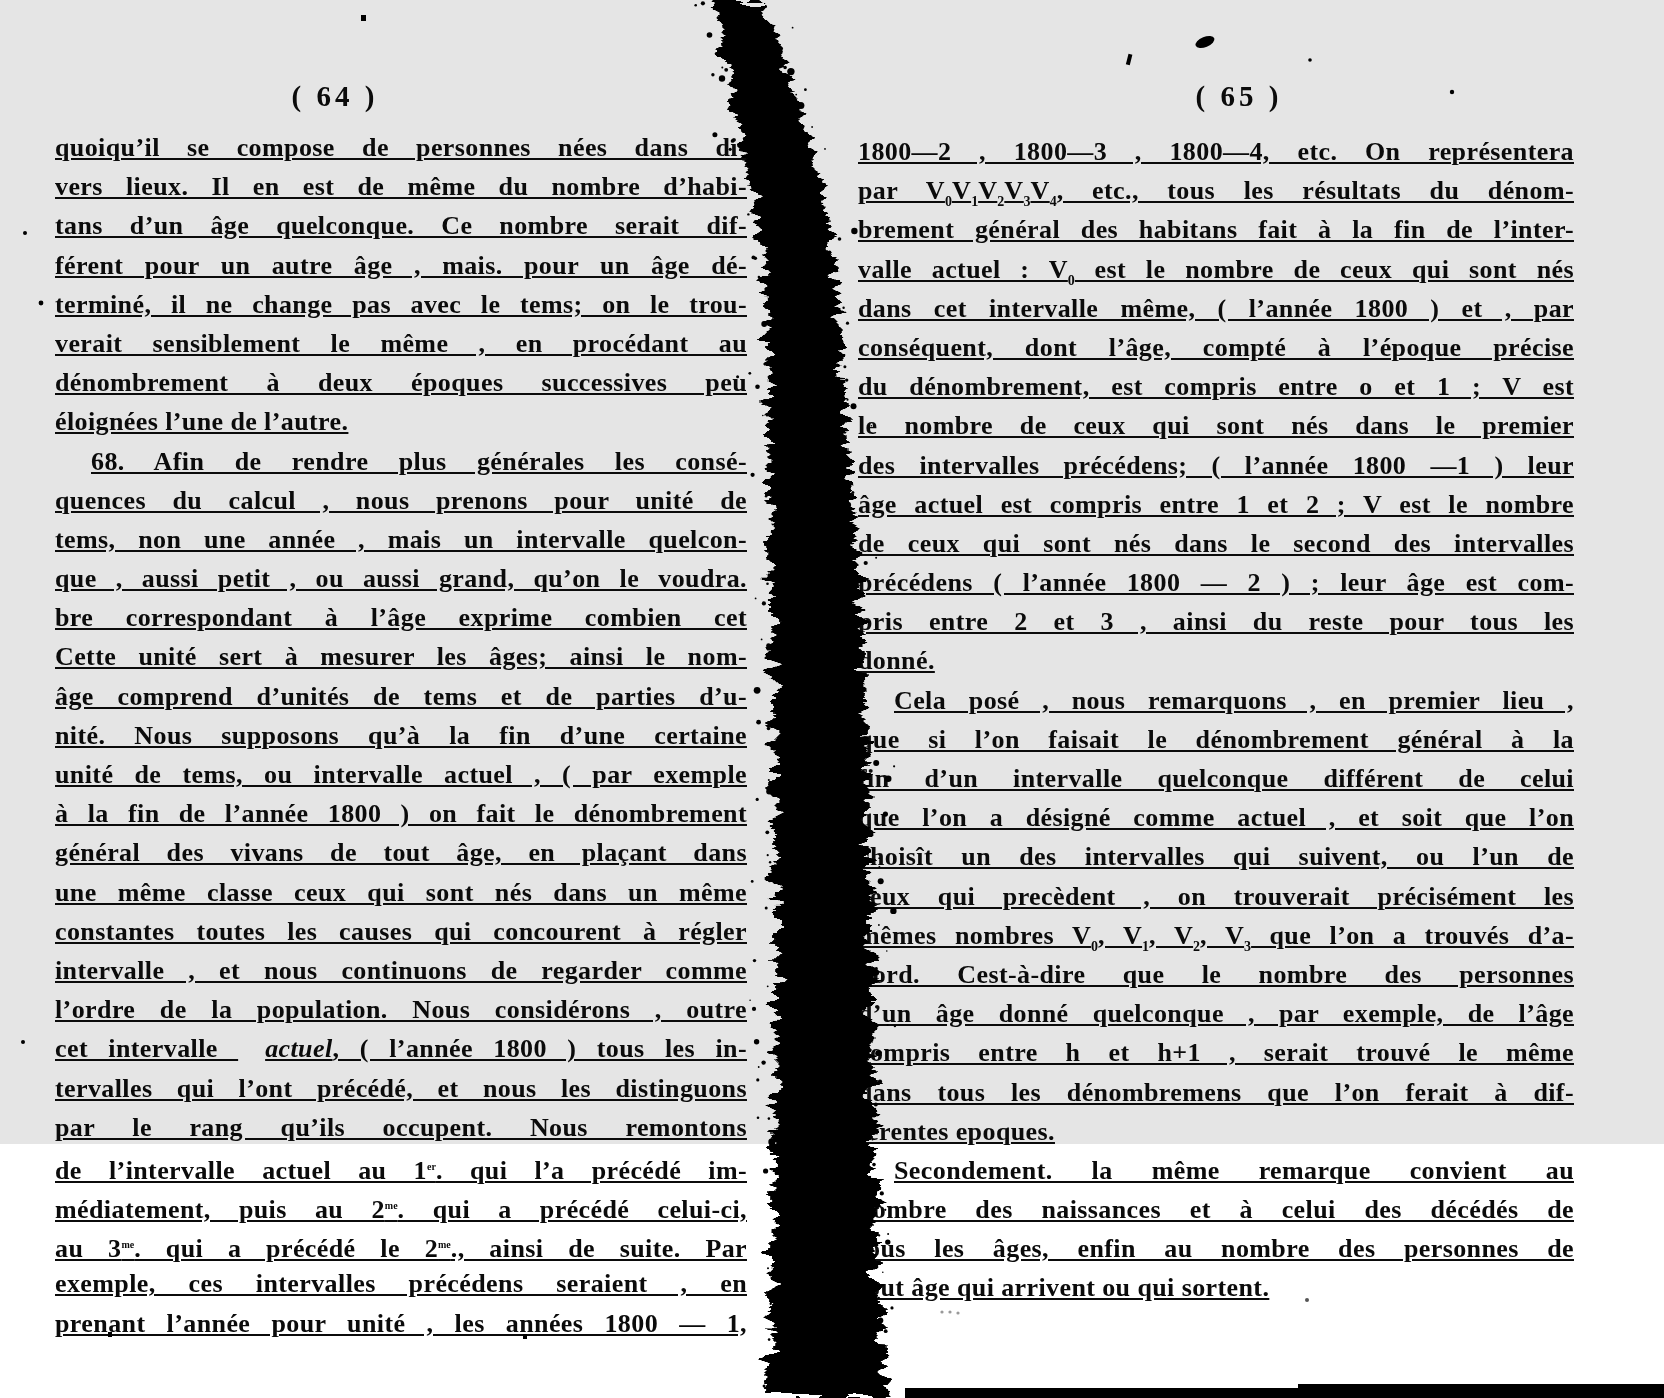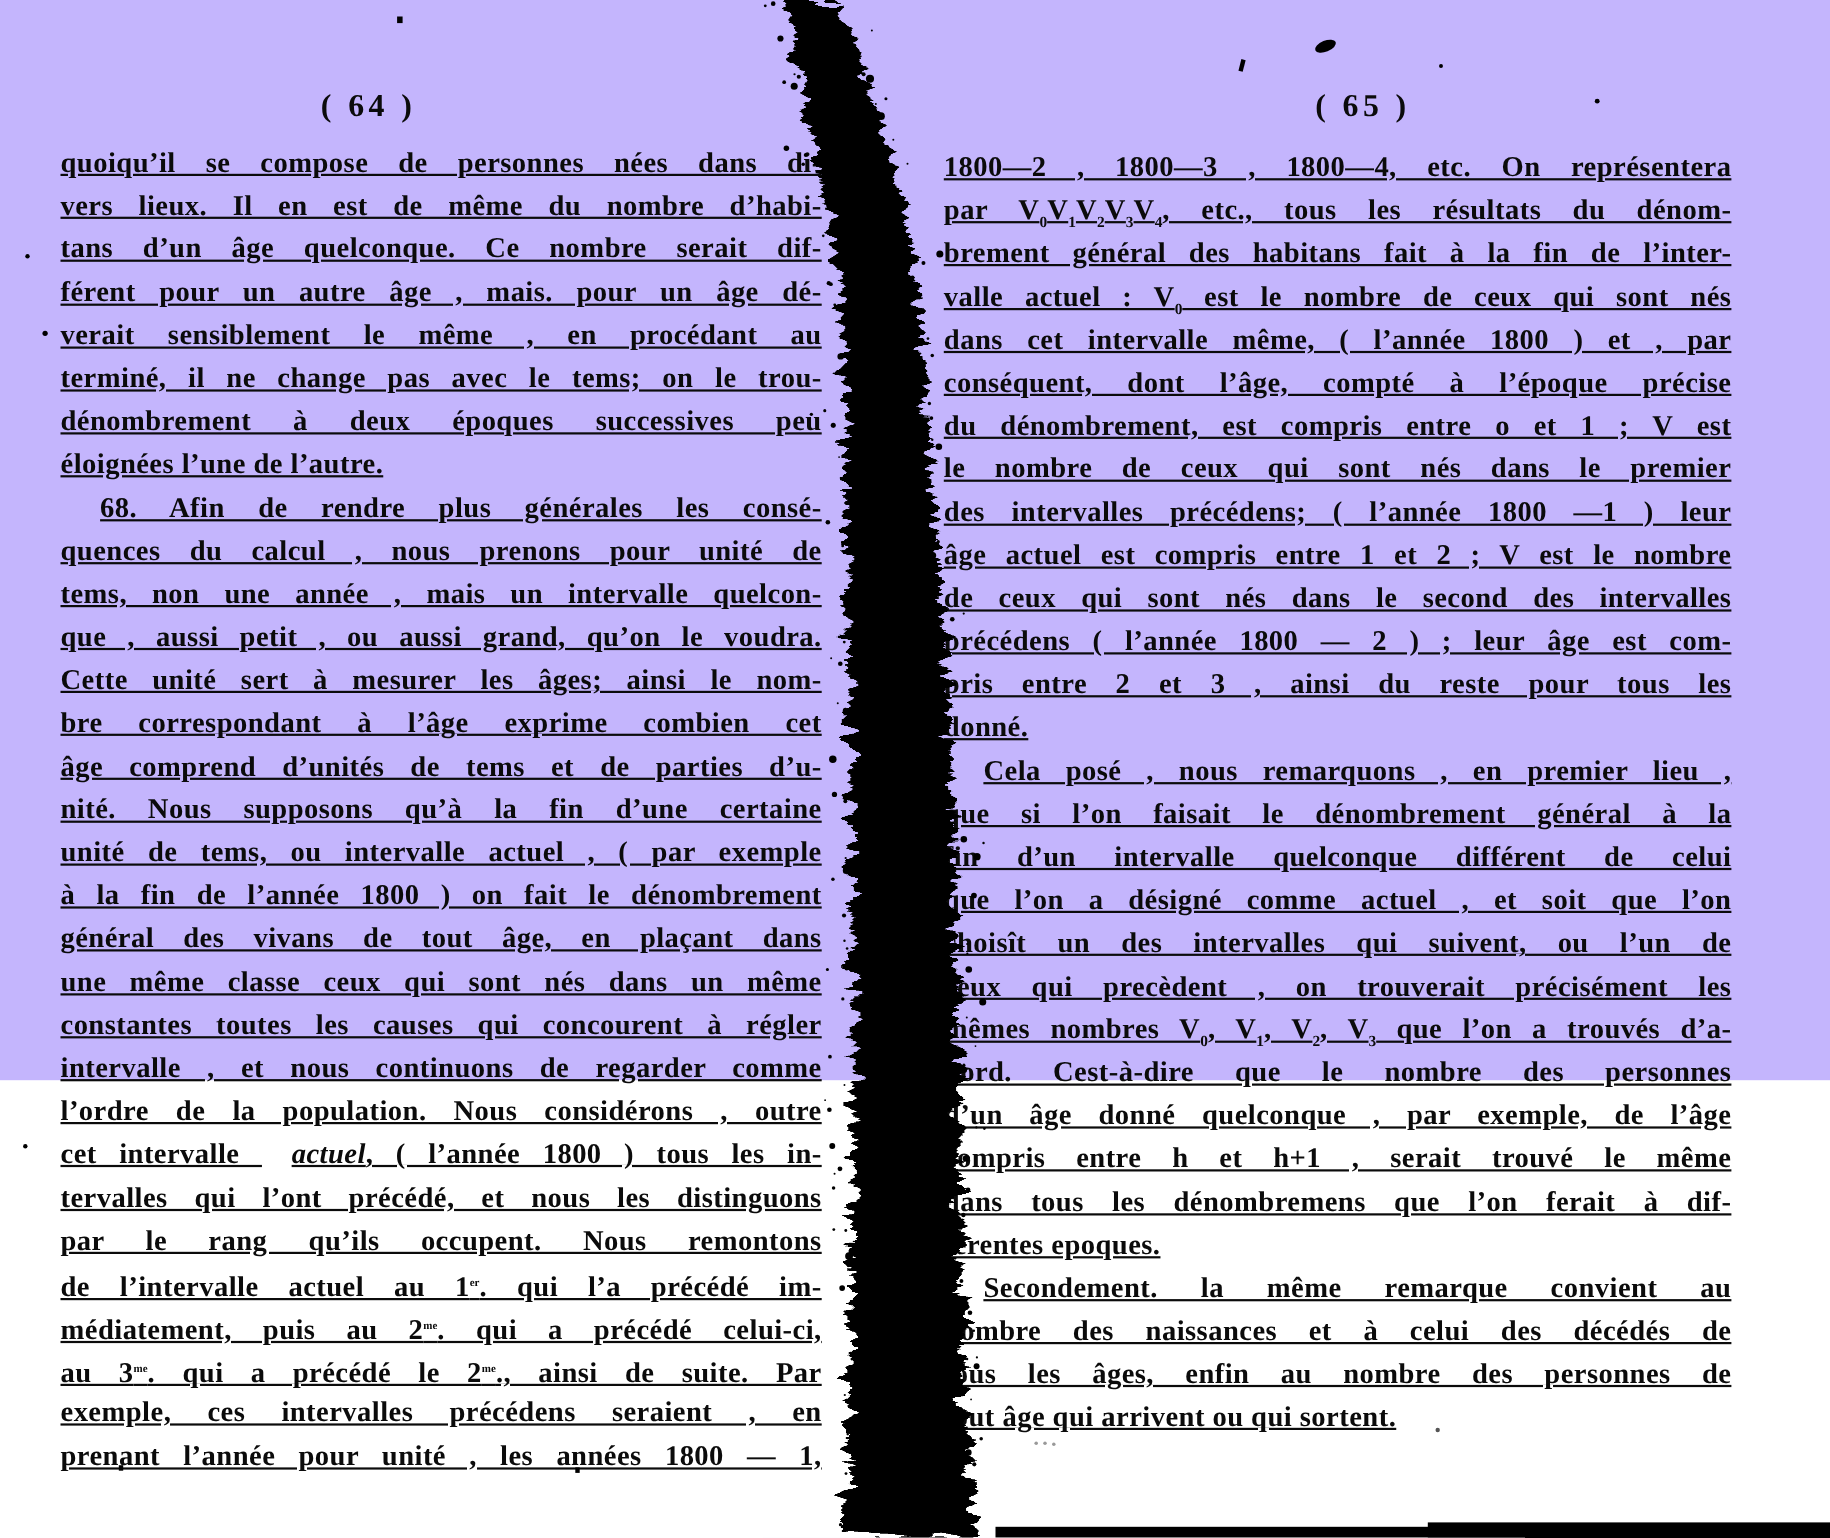--- a/index.html
+++ b/index.html
@@ -1,17 +1,17 @@
 <!DOCTYPE html>
 <html><head>
 <meta charset="utf-8">
 <style>
   html,body{margin:0;padding:0;background:#ffffff;}
   body{width:1664px;height:1398px;overflow:hidden;}
-  .canvas{position:relative;width:1664px;height:982px;background:#c4b5fd;
+  .canvas{position:relative;width:1664px;height:1144px;background:#e5e5e5;
           font-family:"Liberation Serif",serif;color:#0b0b0b;}
   .page{position:absolute;top:60px;}
   .page-64{left:55px;width:692px;}
   .page-65{left:858px;width:716px;}
   .page-header{position:absolute;top:20px;left:0;right:0;text-align:center;
                font-size:29px;font-weight:bold;letter-spacing:4px;}
   .page-64 .page-header{width:560px;}
   .page-65 .page-header{padding-left:46px;}
   .lines{position:absolute;left:0;right:0;text-decoration:underline;}
   .page-64 .lines{top:68px;}
@@ -30,30 +30,30 @@
 
 <div class="canvas">
 
   <div class="page page-64">
     <div class="page-header">( 64 )</div>
     <div class="lines">
         <div class="line">quoiqu’il se compose de personnes nées dans di-</div>
         <div class="line">vers lieux. Il en est de même du nombre d’habi-</div>
         <div class="line">tans d’un âge quelconque. Ce nombre serait dif-</div>
         <div class="line">férent pour un autre âge , mais. pour un âge dé-</div>
+        <div class="line">terminé, il ne change pas avec le tems; on le trou-</div>
         <div class="line">verait sensiblement le même , en procédant au</div>
-        <div class="line">terminé, il ne change pas avec le tems; on le trou-</div>
         <div class="line">dénombrement à deux époques successives peu</div>
         <div class="line left">éloignées l’une de l’autre.</div>
         <div class="line indent">68.  Afin de rendre plus générales les consé-</div>
         <div class="line">quences du calcul , nous prenons pour unité de</div>
         <div class="line">tems, non une année , mais un intervalle quelcon-</div>
         <div class="line">que , aussi petit , ou aussi grand, qu’on le voudra.</div>
+        <div class="line">bre correspondant à l’âge exprime combien cet</div>
         <div class="line">Cette unité sert à mesurer les âges; ainsi le nom-</div>
-        <div class="line">bre correspondant à l’âge exprime combien cet</div>
         <div class="line">âge comprend d’unités de tems et de parties d’u-</div>
         <div class="line">nité. Nous supposons qu’à la fin d’une certaine</div>
         <div class="line">unité de tems, ou intervalle actuel , ( par exemple</div>
         <div class="line">à la fin de l’année 1800 ) on fait le dénombrement</div>
         <div class="line">général des vivans de tout âge, en plaçant dans</div>
         <div class="line">une même classe ceux qui sont nés dans un même</div>
         <div class="line">constantes toutes les causes qui concourent à régler</div>
         <div class="line">intervalle , et nous continuons de regarder comme</div>
         <div class="line">l’ordre de la population. Nous considérons , outre</div>
         <div class="line">cet intervalle <i>actuel</i>, ( l’année 1800 ) tous les in-</div>

